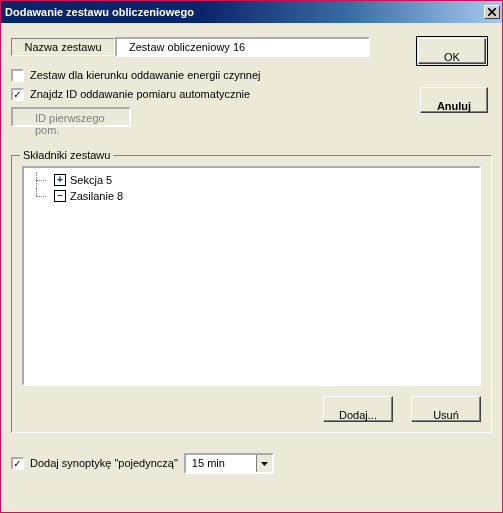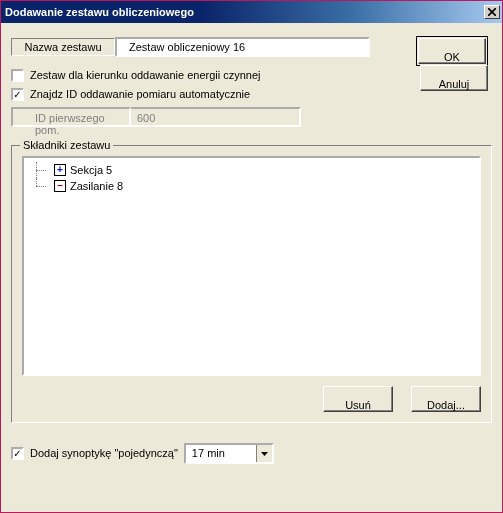--- a/index.html
+++ b/index.html
@@ -76,21 +76,21 @@
     background: #ece9d8;
     border: 1px solid #404040;
     border-top-color:#fff; border-left-color:#fff;
     box-shadow: inset -1px -1px 0 #808080, inset 1px 1px 0 #ece9d8;
     cursor: default;
   }
   .btn-default { width: 68px; }
   .ok-btn-wrap { position:absolute; top:13px; right:14px; }
   .ok-btn { border:1px solid #000; padding:1px; display:inline-block;}
   .ok-btn .btn { height:20px; }
-  .cancel-btn-wrap { position:absolute; top:42px; right:14px; }
+  .cancel-btn-wrap { position:absolute; top:64px; right:14px;font-weight:bold; }
   
   .chk-row { display:flex; align-items:flex-start; gap:6px; margin:2px 0 6px 0; }
   .chk {
     width:13px; height:13px;
     border:2px inset #fff;
     background:#fff;
     display:flex; align-items:center; justify-content:center;
     font-size:10px; line-height:1;
   }
   
@@ -105,21 +105,21 @@
   .id-value {
     width:170px; height:20px;
     color:#808080;
     padding:3px 6px;
     border:2px inset #fff;
     background:#ece9d8;
     border-left:none;
   }
   
   .groupbox {
-    margin-top:18px;
+    margin-top:28px;
     border:1px solid #fff;
     border-top-color:#808080; border-left-color:#808080;
     padding:10px 10px 12px 10px;
     position:relative;
     height: 278px;
   }
   .groupbox-legend {
     position:absolute;
     top:-7px; left:8px;
     background:#ece9d8;
@@ -217,52 +217,51 @@
       <span>Zestaw dla kierunku oddawanie energii czynnej</span>
     </div>
 
     <div class="chk-row">
       <span class="chk">✓</span>
       <span>Znajdz ID oddawanie pomiaru automatycznie</span>
     </div>
 
     <div class="id-row">
       <div class="id-label">ID pierwszego pom.</div>
-      <div class="id-value">600</div>
     </div>
 
     <div class="groupbox">
       <span class="groupbox-legend">Składniki zestawu</span>
 
       <div class="tree">
         <div class="tree-item">
           <span class="tree-connector"></span>
           <span class="tree-icon plus">+</span>
           <span>Sekcja 5</span>
         </div>
         <div class="tree-item">
           <span class="tree-connector"></span>
           <span class="tree-icon minus">–</span>
           <span>Zasilanie 8</span>
         </div>
       </div>
 
       <div class="group-btns">
+        <button class="btn">Dodaj...</button>
         <button class="btn">Usuń</button>
-        <button class="btn">Dodaj...</button>
       </div>
     </div>
 
     <div class="bottom-row">
       <span class="chk-row" style="margin:0;">
         <span class="chk">✓</span>
         <span>Dodaj synoptykę "pojedynczą"</span>
       </span>
       <span class="combo">
-        <span class="combo-text">17 min</span>
+        <span class="combo-text">15 min</span>
         <span class="combo-btn">
           <svg width="7" height="4" viewBox="0 0 7 4">
             <path d="M0 0 L7 0 L3.5 4 Z" fill="#000"></path>
           </svg>
         </span>
       </span>
     </div>
 
   </div>
 </div>

